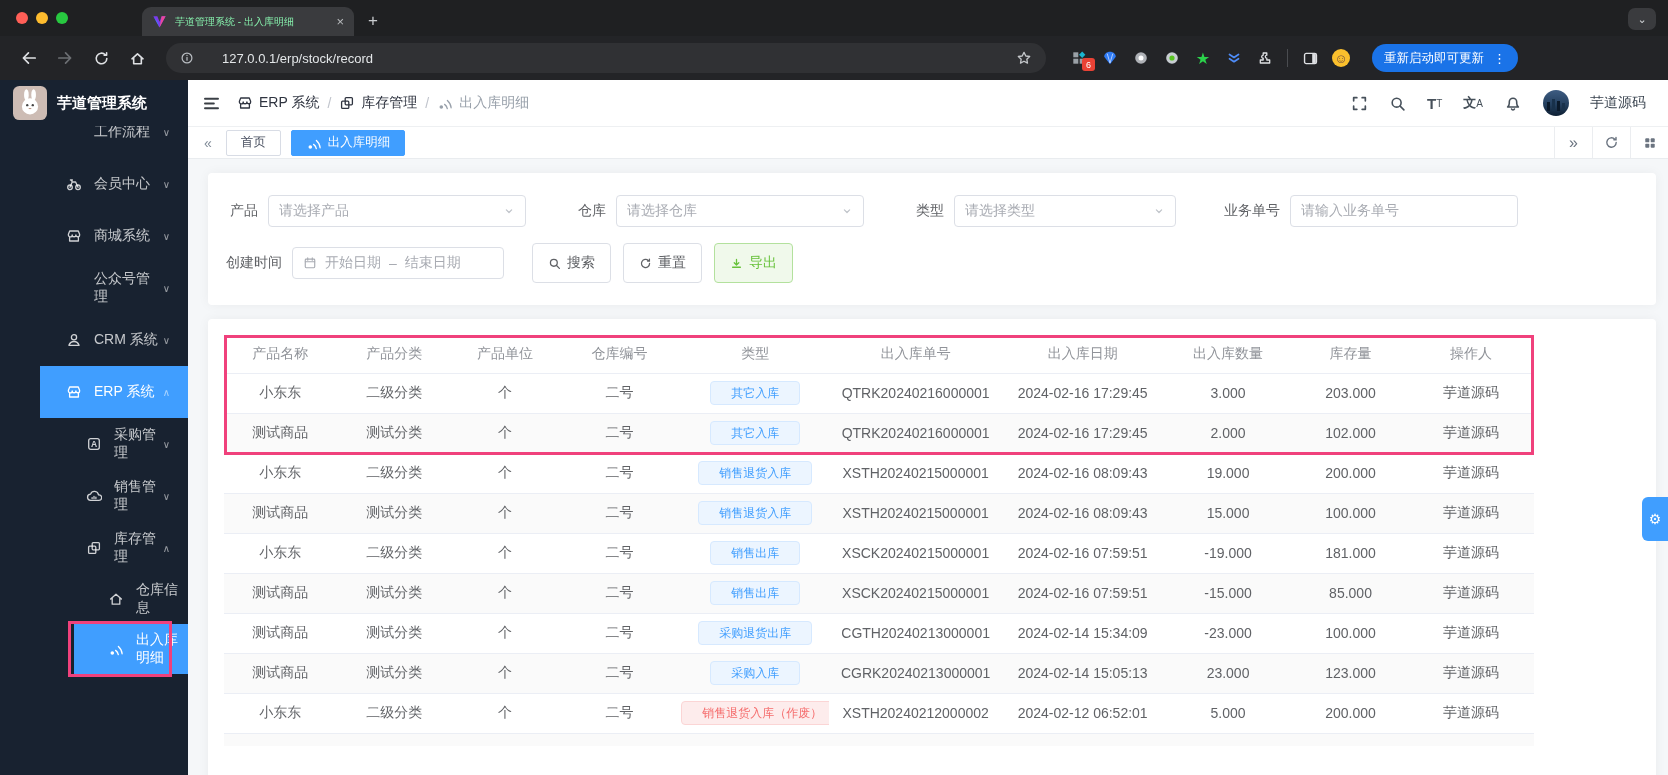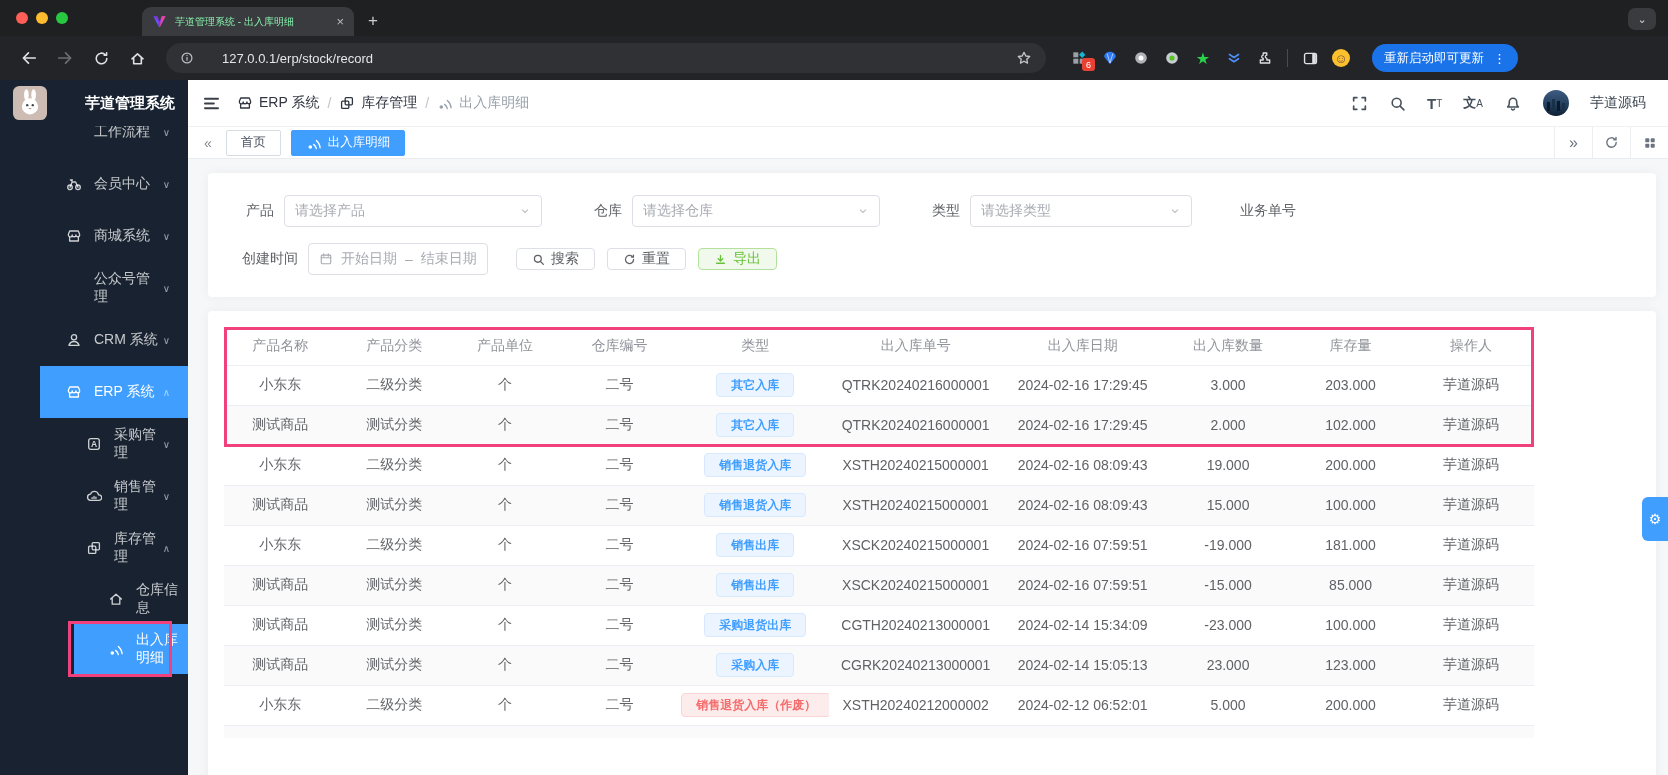--- a/index.html
+++ b/index.html
@@ -29,21 +29,21 @@
   .ext-badge { position:absolute; right:-7px; bottom:-4px; background:#e94235; color:#fff; font-size:9px; min-width:13px; height:13px; border-radius:3px; display:flex; align-items:center; justify-content:center; padding:0 2px; }
   .ext.star-g { color:#2bd24b; font-size:16px; }
   .ext.smiley { background:#fbc02d; border-radius:50%; color:#6d4c41; font-size:13px; }
   .vdiv { width:1px; height:18px; background:#4a4c50; }
   .update-pill { margin-left:6px; height:28px; background:#1a73e8; border-radius:15px; color:#fff; font-size:12.5px; display:flex; align-items:center; gap:9px; padding:0 12px; white-space:nowrap; }
   .update-pill .kebab { font-size:13px; }
 
   
   .app { display:flex; height:695px; }
   .sidebar { position:relative; width:188px; background:#182230; color:rgba(255,255,255,.75); flex-shrink:0; overflow:hidden; }
-  .logo { position:absolute; top:0; left:0; right:0; height:46px; z-index:3; background:#182230; display:flex; align-items:center; gap:10px; padding:0 13px;justify-content:space-between; }
+  .logo { position:absolute; top:0; left:0; right:0; height:46px; z-index:3; background:#182230; display:flex; align-items:center; gap:10px; padding:0 13px; }
   .logo-title { color:#fff; font-size:15px; font-weight:bold; white-space:nowrap; }
   .menu { position:relative; z-index:1; margin-top:26px;padding-left:40px; }
   .menu-item { position:relative; display:flex; align-items:center; height:52px; padding-left:26px; font-size:14px; cursor:pointer; }
   .menu-item .icon, .menu-item .ph { width:18px; height:16px; margin-right:10px; display:flex; align-items:center; color:rgba(255,255,255,.8); flex-shrink:0; }
   .menu-item.lvl2 { padding-left:46px; }
   .menu-item.lvl3 { padding-left:68px; height:50px; }
   .menu-item .arrow { margin-left:auto; padding-right:18px; font-size:10px; color:rgba(255,255,255,.55); }
   .menu-item.active { background:#409eff; color:#fff; }
   .menu-item.active .icon { color:#fff; }
   .menu-item.lvl3.active { margin-left:34px; padding-left:34px; }
@@ -65,40 +65,40 @@
   .tabsbar { height:32px; background:#fff; display:flex; align-items:stretch; border-bottom:1px solid #e9ecef; }
   .tb-left { display:flex; align-items:center; padding-left:12px; gap:10px; flex:1; }
   .tb-caret { color:#808b98; font-size:14px; padding:0 4px; }
   .vtab { height:26px; display:flex; align-items:center; gap:6px; padding:0 14px; font-size:12.5px; border:1px solid #d8dce5; border-radius:2px; color:#495060; background:#fff; }
   .vtab.active { background:#409eff; border-color:#409eff; color:#fff; }
   .tb-right { display:flex; }
   .tb-btn { width:38px; display:flex; align-items:center; justify-content:center; border-left:1px solid #ebedf0; color:#6b7480; }
 
   .content { flex:1; padding:14px 12px 0 20px; overflow:hidden; }
   .card { background:#fff; border-radius:4px; box-shadow:0 0 12px rgba(0,0,0,.05); }
-  .filter-card { padding:22px 20px; }
+  .filter-card { padding:22px 4px; }
   .frow { display:flex; align-items:center; }
   .frow + .frow { margin-top:16px; }
   .flabel { font-size:14px; color:#606266; text-align:right; margin-right:10px; white-space:nowrap; }
   .w46{min-width:46px}.w70{min-width:70px}
   .fctl { height:32px; border:1px solid #dcdfe6; border-radius:4px; background:#fff; display:flex; align-items:center; padding:0 10px; font-size:14px; color:#a8abb2; gap:8px; }
   .fctl .ph-text { flex:1; white-space:nowrap; overflow:hidden; }
   .fctl .sel-arrow { color:#bfc3c9; }
   .fgap { width:34px; flex-shrink:0; }
-  .btn { height:22px; border:1px solid #dcdfe6; border-radius:4px; background:#fff; color:#606266; font-size:14px; display:flex; align-items:center; gap:6px; padding:0 15px; cursor:pointer; }
+  .btn { height:40px; border:1px solid #dcdfe6; border-radius:4px; background:#fff; color:#606266; font-size:14px; display:flex; align-items:center; gap:6px; padding:0 15px; cursor:pointer; }
   .btn + .btn { margin-left:12px; }
   .btn.export { background:#f0f9eb; border-color:#b3e19d; color:#67c23a; }
 
   .table-card { margin-top:14px; padding:16px 16px 0 16px; height:630px; overflow:hidden; }
   .table-wrap { position:relative; width:1310px; }
   table { width:100%; border-collapse:collapse; table-layout:fixed; }
   th { font-size:14px; color:#909399; font-weight:normal; height:38px; text-align:center; border-bottom:1px solid #ebeef5;font-family:Liberation Mono, monospace; }
   td { font-size:14px; color:#606266; height:40px; text-align:center; border-bottom:1px solid #ebeef5; white-space:nowrap; overflow:hidden; }
   tbody tr:nth-child(even) { background:#fafafa; }
-  .badge { display:inline-block; font-size:12px; line-height:1.5; padding:2px 14px; border-radius:4px;font-weight:bold; }
+  .badge { display:inline-block; font-size:12px; line-height:1.5; padding:2px 20px; border-radius:4px; }
   .badge.blue { background:#ecf5ff; border:1px solid #d6e9ff; color:#409eff; }
   .badge.red { background:#fdecec; border:1px solid #fbd5d5; color:#f56c6c; }
   .tbl-annotation { position:absolute; left:0; right:0; top:0; height:120px; border:3px solid #f0417c; pointer-events:none; }
   .partial-row { width:1310px; height:12px; background:#fafafa; }
 
   .float-gear { position:absolute; right:0; top:417px; width:26px; height:44px; background:#409eff; border-radius:6px 0 0 6px; color:#fff; display:flex; align-items:center; justify-content:center; font-size:14px; z-index:5; }
 </style>
 </head>
 <body>
 
@@ -469,24 +469,27 @@
           <div class="fctl" style="width:222px">
             <span class="ph-text">请选择类型</span>
             <span class="sel-arrow icon">
                 <svg width="12" height="12" viewBox="0 0 16 16" fill="none" stroke="currentColor" stroke-width="1.6" stroke-linecap="round" stroke-linejoin="round">
                   <path d="M4.5 6.5 8 10l3.5-3.5"></path>
                 </svg>
               </span>
           </div>
           <span class="fgap"></span>
           <span class="flabel w70">业务单号</span>
+          <div class="fctl" style="width:228px">
+            <span class="ph-text">请输入业务单号</span>
+          </div>
         </div>
         <div class="frow">
           <span class="flabel w70">创建时间</span>
-          <div class="fctl" style="width:180px">
+          <div class="fctl" style="width:212px">
             <span class="icon">
                 <svg width="14" height="14" viewBox="0 0 16 16" fill="none" stroke="currentColor" stroke-width="1.3" stroke-linecap="round">
                   <rect x="2.6" y="3.6" width="10.8" height="9.8" rx="1"></rect>
                   <path d="M2.6 6.6h10.8M5.4 2.2v2.6M10.6 2.2v2.6"></path>
                 </svg>
               </span>
             <span>开始日期</span>
             <span>–</span>
             <span>结束日期</span>
           </div>

